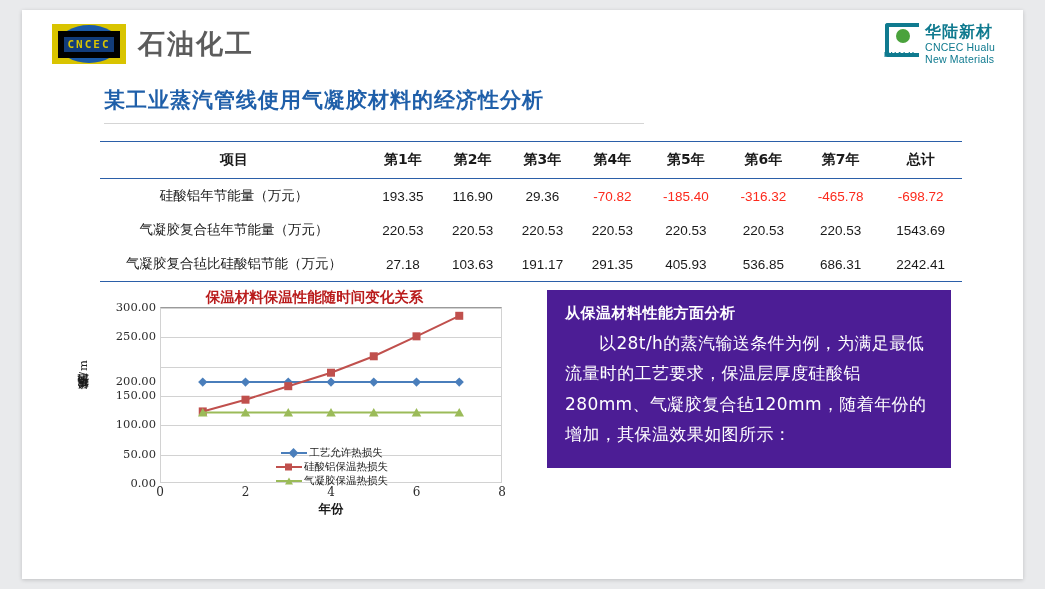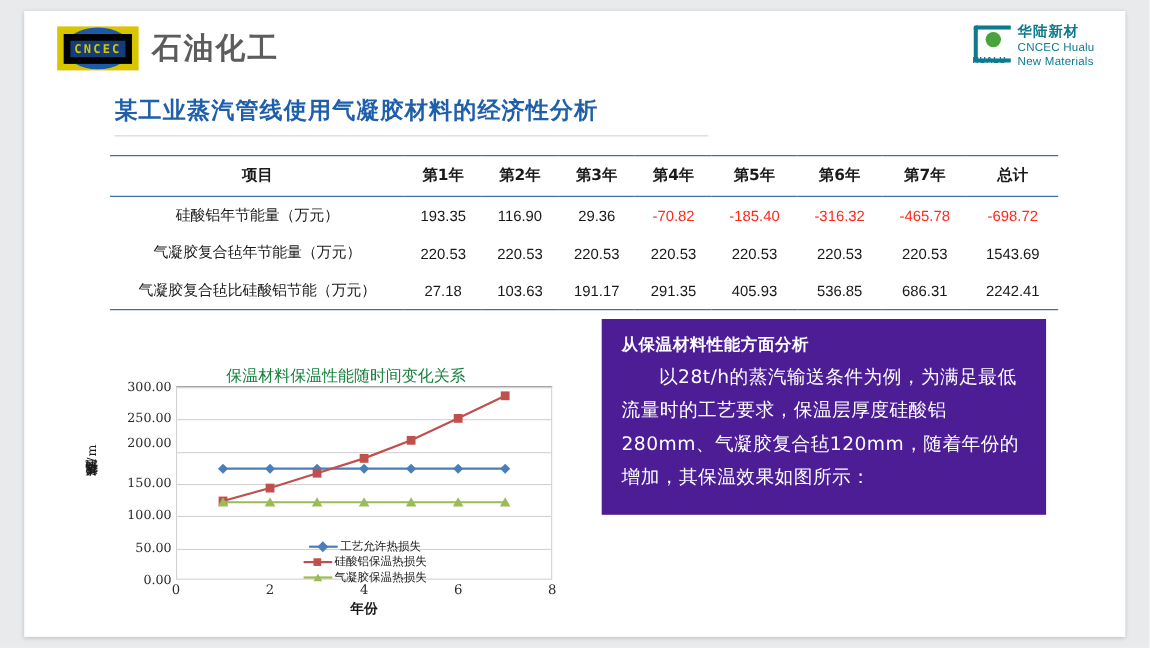--- a/index.html
+++ b/index.html
@@ -45,21 +45,21 @@
   .hualu-mark .sq{
     position:absolute;left:1px;top:0;width:30px;height:26px;
     border:4px solid #0f7a8f;border-right:none;border-radius:3px 0 0 3px;
   }
   .hualu-mark .dot{
     position:absolute;left:12px;top:6px;width:14px;height:14px;border-radius:50%;background:#4aa23c;
   }
   .hualu-mark .word{
     position:absolute;left:0;bottom:0;font-size:8px;font-weight:bold;color:#0f7a8f;letter-spacing:.5px;
   }
-  .hualu-txt .cn{font-size:13px;font-weight:bold;color:#0f7a8f;letter-spacing:1px;line-height:1.1;
+  .hualu-txt .cn{font-size:16px;font-weight:bold;color:#0f7a8f;letter-spacing:1px;line-height:1.1;
     font-family:"DejaVu Sans","Liberation Sans",sans-serif;}
   .hualu-txt .en{font-size:10.5px;color:#0f7a8f;line-height:1.18;letter-spacing:.2px;}
 
   
   .title-wrap{margin:14px 0 0 82px;width:540px;}
   .slide-title{
     font-size:21px;font-weight:bold;color:#1f5fa9;letter-spacing:1px;
     font-family:"DejaVu Sans","Liberation Sans",sans-serif;
   }
   .title-rule{margin-top:9px;border-bottom:1px solid #d5d5d5;}
@@ -81,22 +81,22 @@
   table.data col.c-item{width:268px;}
   .neg{color:#fc2a1d;}
   .row3 .item{padding-left:0;}
 
   
   .lower{position:relative;margin-top:6px;height:238px;}
 
   
   .chart-box{position:absolute;left:58px;top:0;width:455px;height:232px;}
   .chart-title{
-    text-align:center;font-size:14.5px;font-weight:normal;color:#15803d;
-    font-family:"DejaVu Serif","Liberation Serif",serif;margin-left:14px;margin-top:44px;
+    text-align:center;font-size:14.5px;font-weight:bold;color:#b91c1c;
+    font-family:"DejaVu Serif","Liberation Serif",serif;margin-left:14px;
   }
   .plot-area{position:relative;width:455px;height:205px;}
   .ylabel{
     position:absolute;left:-4px;top:52px;
     writing-mode:vertical-rl;transform:rotate(180deg);
     font-size:11.5px;color:#1a1a1a;font-family:"DejaVu Serif","Liberation Serif",serif;
     letter-spacing:1px;
   }
   .yticks{position:absolute;left:14px;top:0;width:62px;height:176px;}
   .yticks span{
@@ -240,21 +240,21 @@
       <div class="chart-title">保温材料保温性能随时间变化关系</div>
       <div class="plot-area">
         <div class="ylabel">
           <span>管线热损失值 W/m</span>
         </div>
         <div class="yticks">
             <span style="top: 176px;">0.00</span>
             <span style="top: 146.667px;">50.00</span>
             <span style="top: 117.333px;">100.00</span>
             <span style="top: 88px;">150.00</span>
-            <span style="top: 51px;">200.00</span>
+            <span style="top: 74px;">200.00</span>
             <span style="top: 29.3333px;">250.00</span>
             <span style="top: 0px;">300.00</span>
           </div>
         <div class="grid">
             <div class="gl" style="top: 146.667px;"></div>
             <div class="gl" style="top: 117.333px;"></div>
             <div class="gl" style="top: 88px;"></div>
             <div class="gl" style="top: 58.6667px;"></div>
             <div class="gl" style="top: 29.3333px;"></div>
             <div class="gl" style="top: 0px;"></div>

